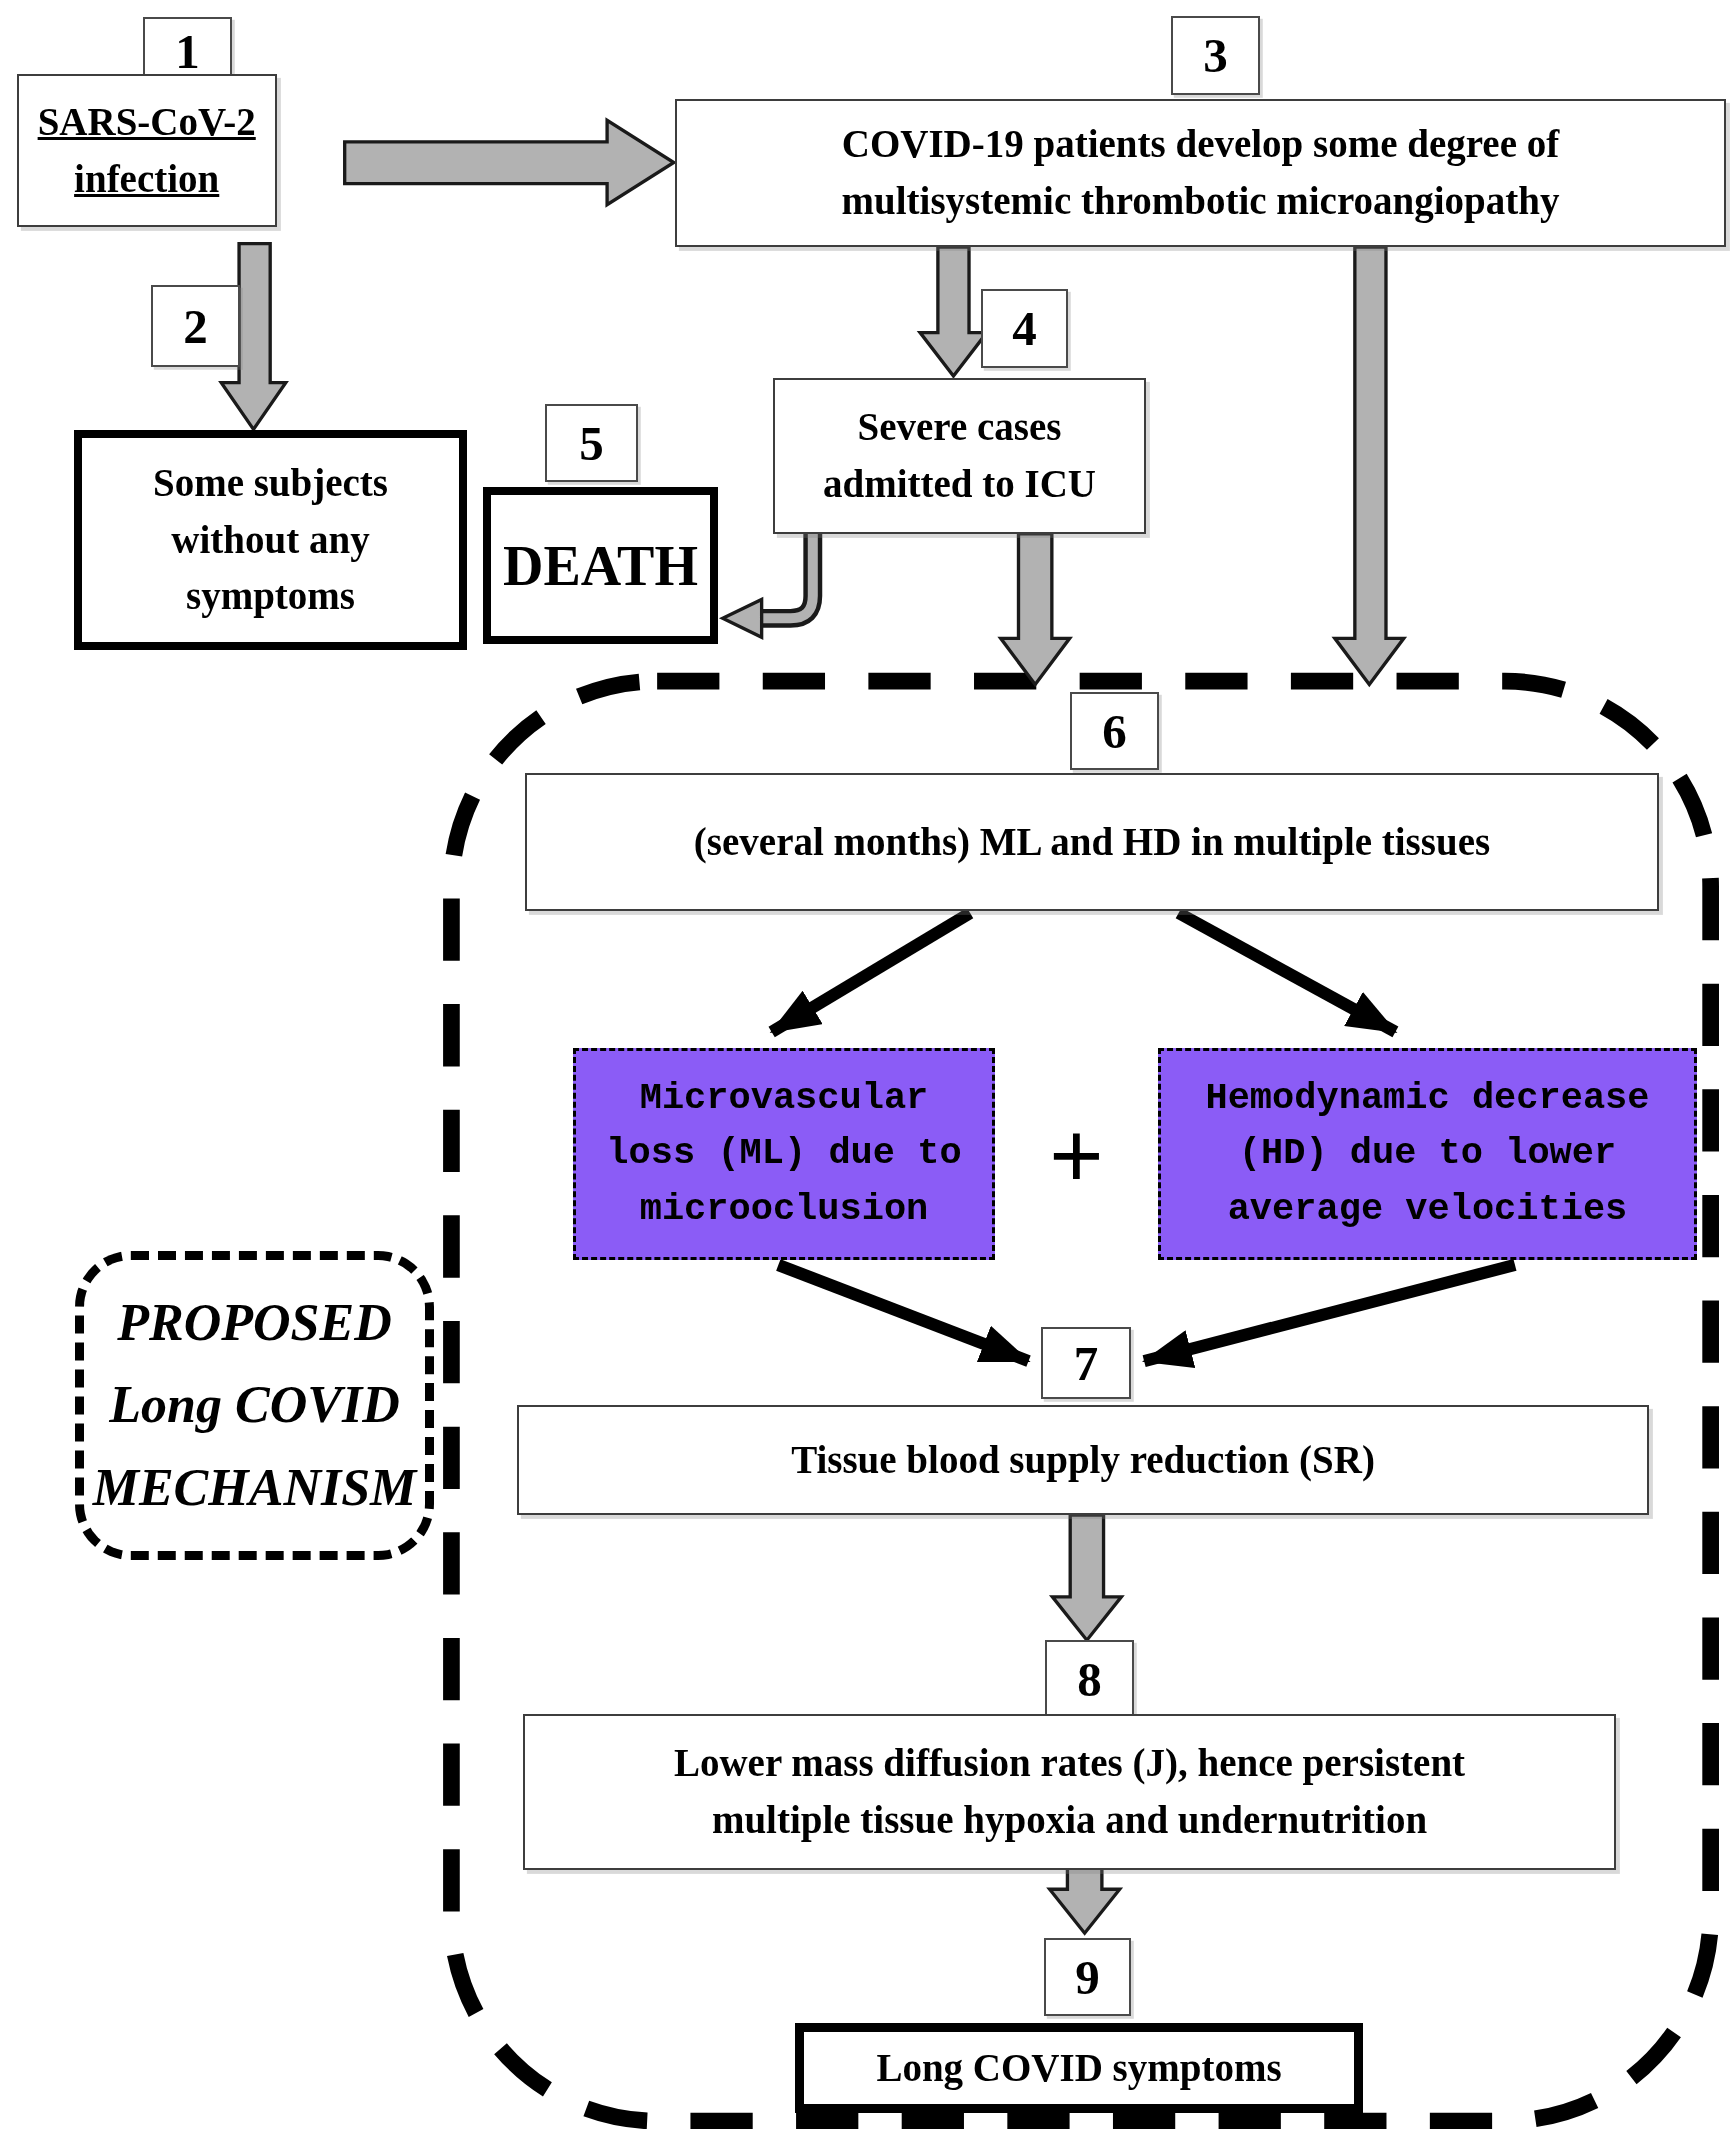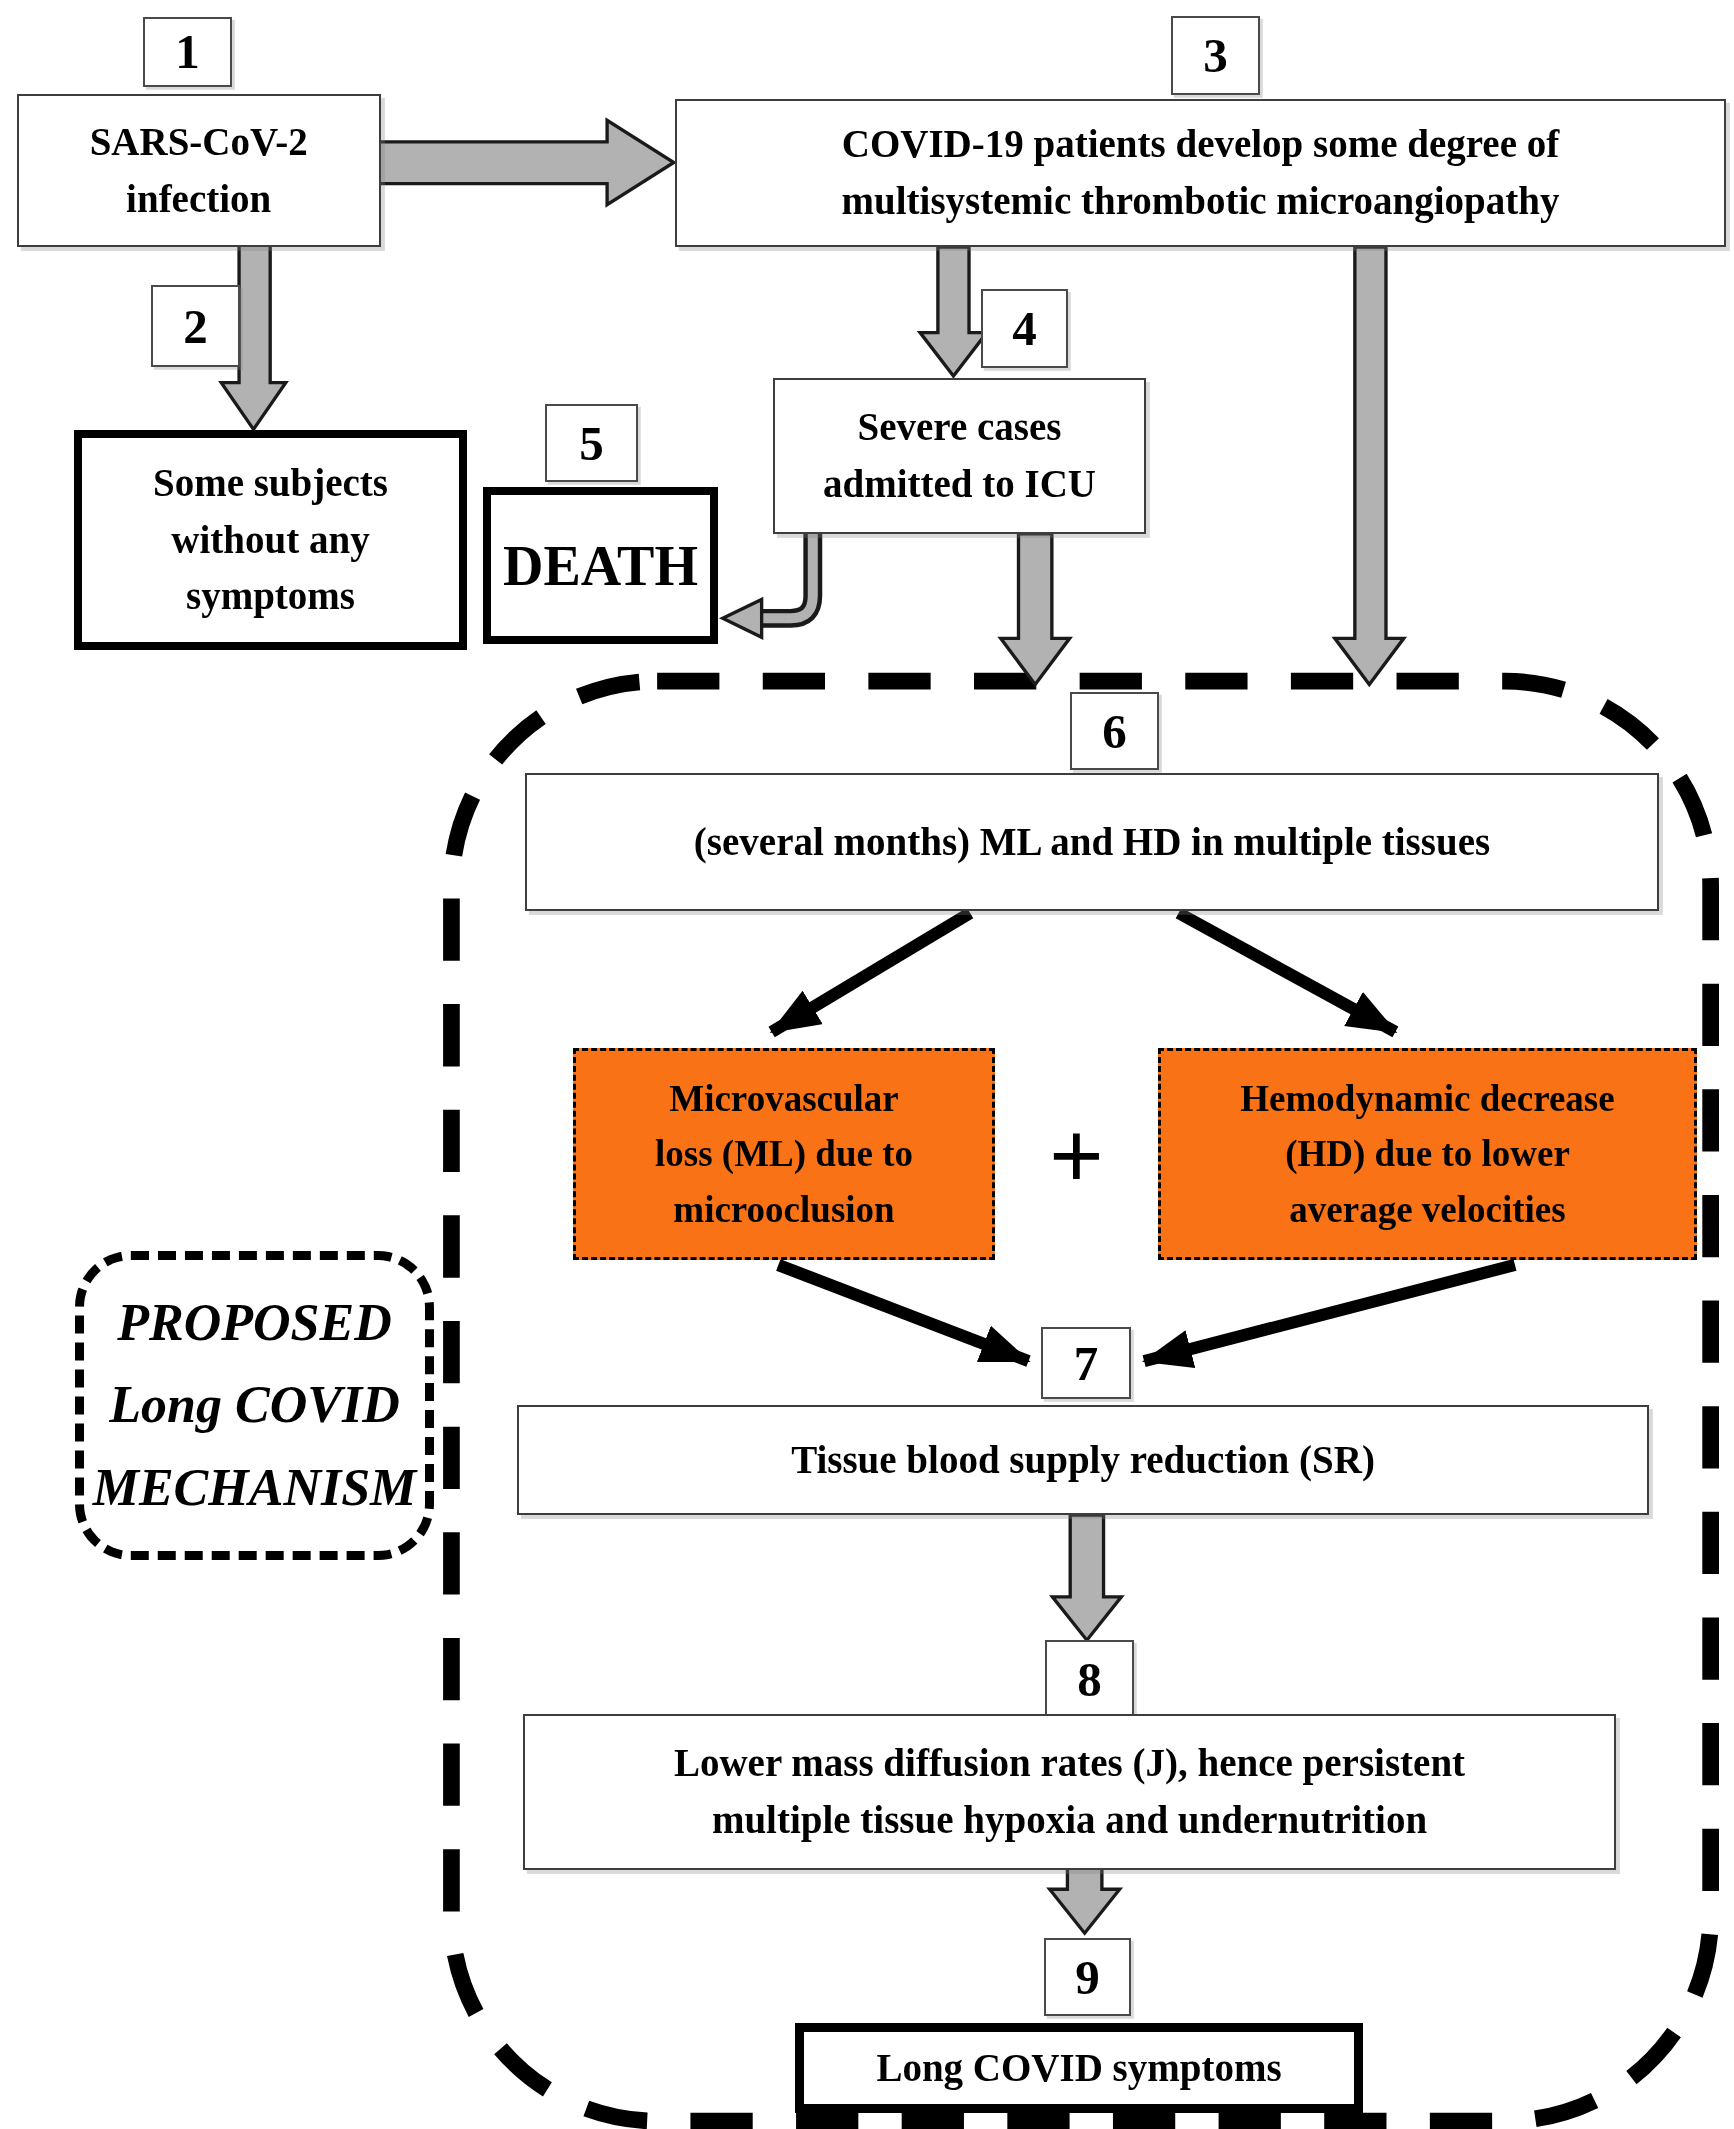--- a/index.html
+++ b/index.html
@@ -5,21 +5,21 @@
   html,body{margin:0;padding:0;background:#ffffff;}
   .canvas{
     position:relative;width:1734px;height:2129px;background:#ffffff;overflow:hidden;
     font-family:"Liberation Serif","DejaVu Serif",serif;color:#000;
   }
   .overlay{position:absolute;left:0;top:0;z-index:1;pointer-events:none;}
   .node{position:absolute;z-index:2;background:#ffffff;display:flex;flex-direction:column;
         align-items:center;justify-content:center;text-align:center;box-sizing:border-box;}
   .box{border:2.8px solid #3d3d3d;box-shadow:3.9px 3.9px 0 rgba(130,130,130,.30);}
   .thick{border:8.3px solid #000;box-shadow:none;}
-  .dashbox{border:3.3px dashed #000;box-shadow:none;background:#f97316;}
+  .dashbox{border:3.3px dashed #000;box-shadow:none;background:#8b5cf6;font-family:Liberation Mono, monospace;}
   .steplabel{border:2.2px solid #4a4a4a;box-shadow:2.8px 2.8px 0 rgba(130,130,130,.30);
              font-weight:bold;font-size:49px;line-height:1;}
   .ln{font-weight:bold;font-size:39px;line-height:1.45;white-space:nowrap;}
   .ml-hd .ln{font-size:37px;line-height:1.5;}
   .death-text{font-weight:bold;font-size:56px;line-height:1;}
   .mech{border:9px dashed #000;border-radius:56px;background:transparent;box-shadow:none;}
   .mech .ln{font-style:italic;font-size:52px;line-height:1.58;}
   .plus{position:absolute;z-index:2;font-weight:bold;font-size:97px;line-height:1;
         font-family:"Liberation Serif","DejaVu Serif",serif;}
 </style>
@@ -60,21 +60,21 @@
   <div class="node steplabel" style="left:143px;top:16.7px;width:89px;height:70px;">1</div>
   <div class="node steplabel" style="left:151px;top:285px;width:89px;height:82px;">2</div>
   <div class="node steplabel" style="left:1171px;top:15.6px;width:89px;height:79px;">3</div>
   <div class="node steplabel" style="left:981px;top:289px;width:87px;height:79px;">4</div>
   <div class="node steplabel" style="left:545px;top:404px;width:93px;height:78px;">5</div>
   <div class="node steplabel" style="left:1070px;top:692px;width:89px;height:78px;">6</div>
   <div class="node steplabel" style="left:1041px;top:1327px;width:90px;height:72px;">7</div>
   <div class="node steplabel" style="left:1045px;top:1640px;width:89px;height:78px;">8</div>
   <div class="node steplabel" style="left:1044px;top:1938px;width:87px;height:78px;">9</div>
 
-  <div class="node box" style="left:16.7px;top:94px;width:364px;height:153px;">
+  <div class="node box" style="left:16.7px;top:74px;width:260px;height:153px;text-decoration:underline;">
     <div class="ln">SARS-CoV-2</div>
     <div class="ln">infection</div>
   </div>
 
   <div class="node box" style="left:675px;top:99px;width:1051px;height:148px;">
     <div class="ln">COVID-19 patients develop some degree of</div>
     <div class="ln">multisystemic thrombotic microangiopathy</div>
   </div>
 
   <div class="node thick" style="left:74px;top:430px;width:393px;height:220px;">

